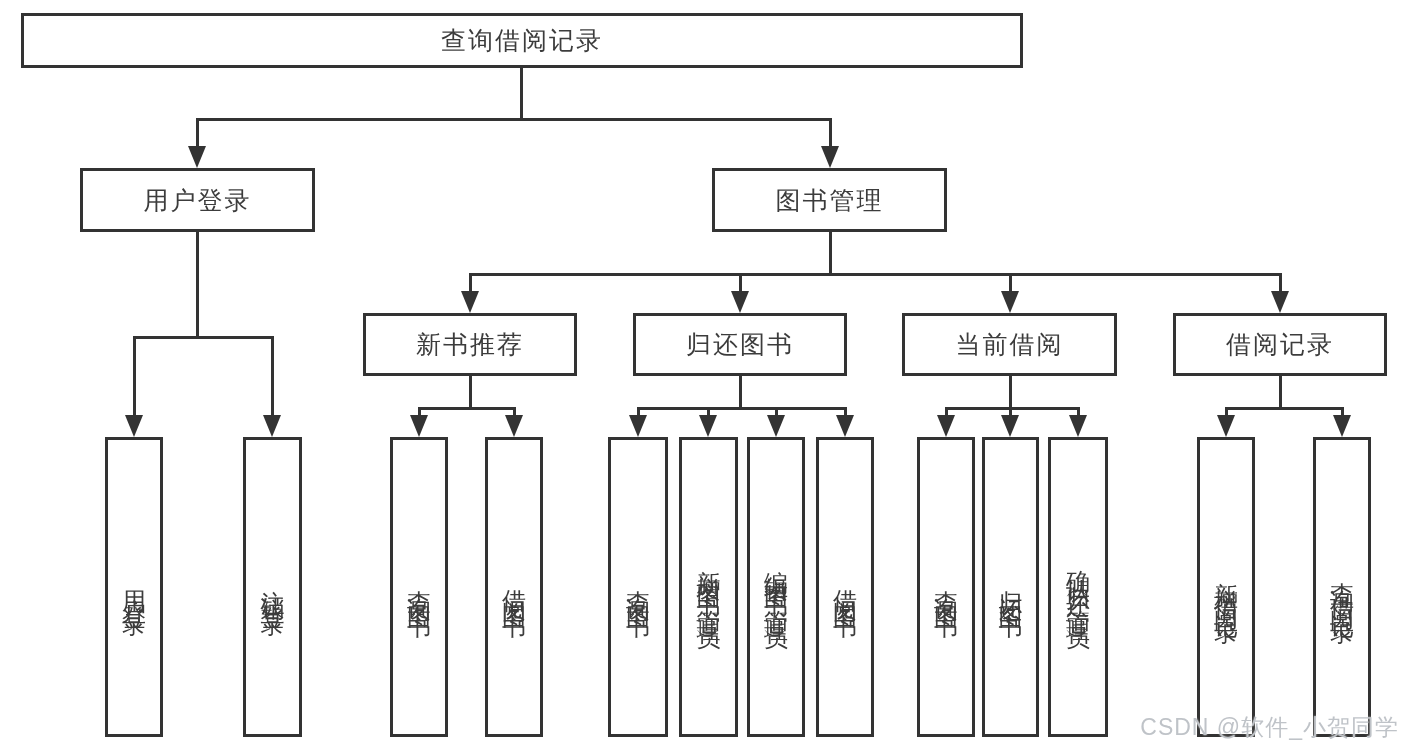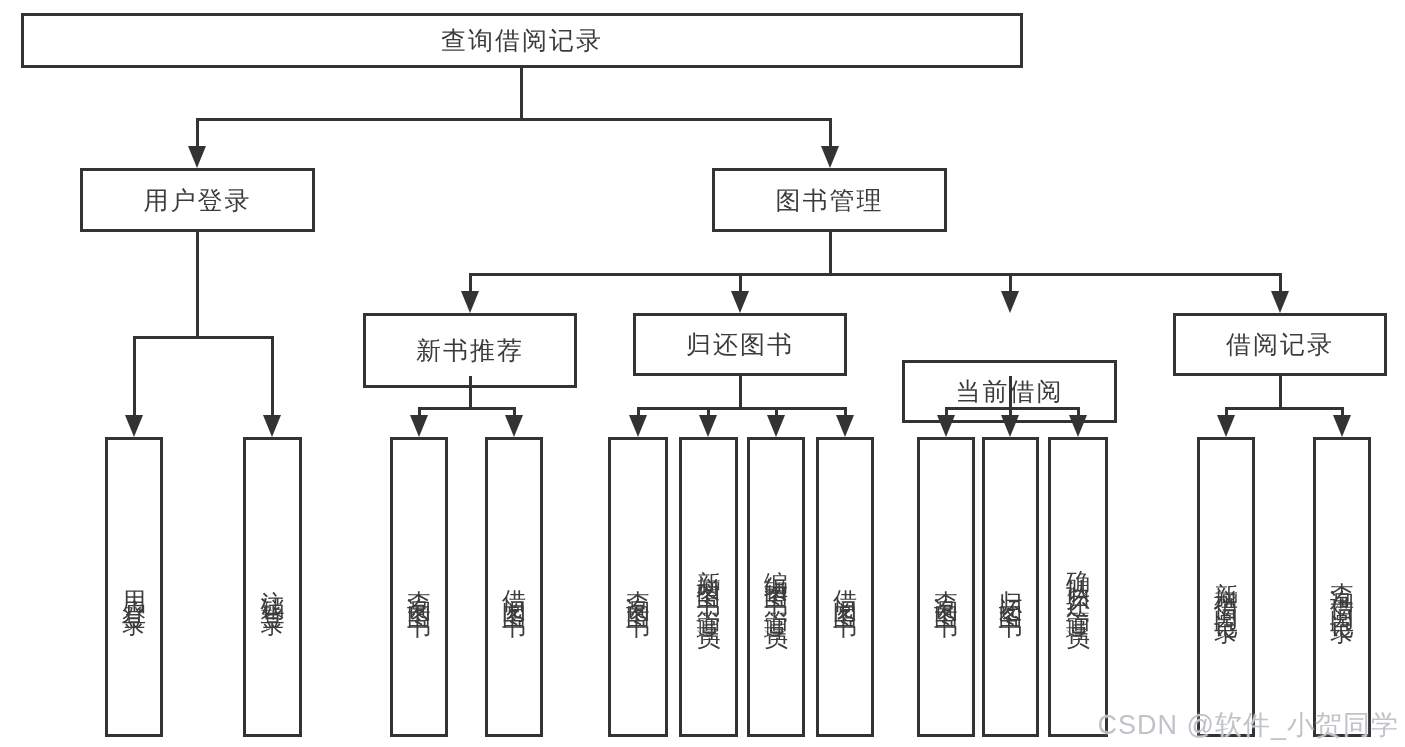--- a/index.html
+++ b/index.html
@@ -38,21 +38,21 @@
   .hline{height:3px;}
   .arr{
     position:absolute;width:0;height:0;
     border-left:9px solid transparent;
     border-right:9px solid transparent;
     border-top:22px solid var(--line);
   }
   .watermark{
     position:absolute;
     right:6px;bottom:4px;
-    font-size:27px;
+    font-size:23px;
     color:var(--wm);
     letter-spacing:1px;
     z-index:10;
     text-shadow:0 0 2px #ffffff;
     white-space:nowrap;
     text-align:right;
   }
 </style>
 </head>
 <body>
@@ -88,27 +88,27 @@
   <div class="hline" style="left:469px;top:273px;width:813px;"></div>
   <div class="vline" style="left:469px;top:273px;height:24px;"></div>
   <div class="vline" style="left:739px;top:273px;height:24px;"></div>
   <div class="vline" style="left:1009px;top:273px;height:24px;"></div>
   <div class="vline" style="left:1279px;top:273px;height:24px;"></div>
   <div class="arr" style="left:461px;top:291px;"></div>
   <div class="arr" style="left:731px;top:291px;"></div>
   <div class="arr" style="left:1001px;top:291px;"></div>
   <div class="arr" style="left:1271px;top:291px;"></div>
 
-  <div class="box hbox" style="left:363px;top:313px;width:214px;height:75px;">
+  <div class="box hbox" style="left:363px;top:313px;width:214px;height:63px;">
     <span>新书推荐</span>
   </div>
   <div class="box hbox" style="left:633px;top:313px;width:214px;height:63px;">
     <span>归还图书</span>
   </div>
-  <div class="box hbox" style="left:902px;top:313px;width:215px;height:63px;margin-top:47px;">
+  <div class="box hbox" style="left:902px;top:313px;width:215px;height:63px;">
     <span>当前借阅</span>
   </div>
   <div class="box hbox" style="left:1173px;top:313px;width:214px;height:63px;">
     <span>借阅记录</span>
   </div>
 
   <div class="vline" style="left:469px;top:376px;height:31px;"></div>
   <div class="hline" style="left:418px;top:407px;width:98px;"></div>
   <div class="vline" style="left:418px;top:407px;height:10px;"></div>
   <div class="vline" style="left:513px;top:407px;height:10px;"></div>

